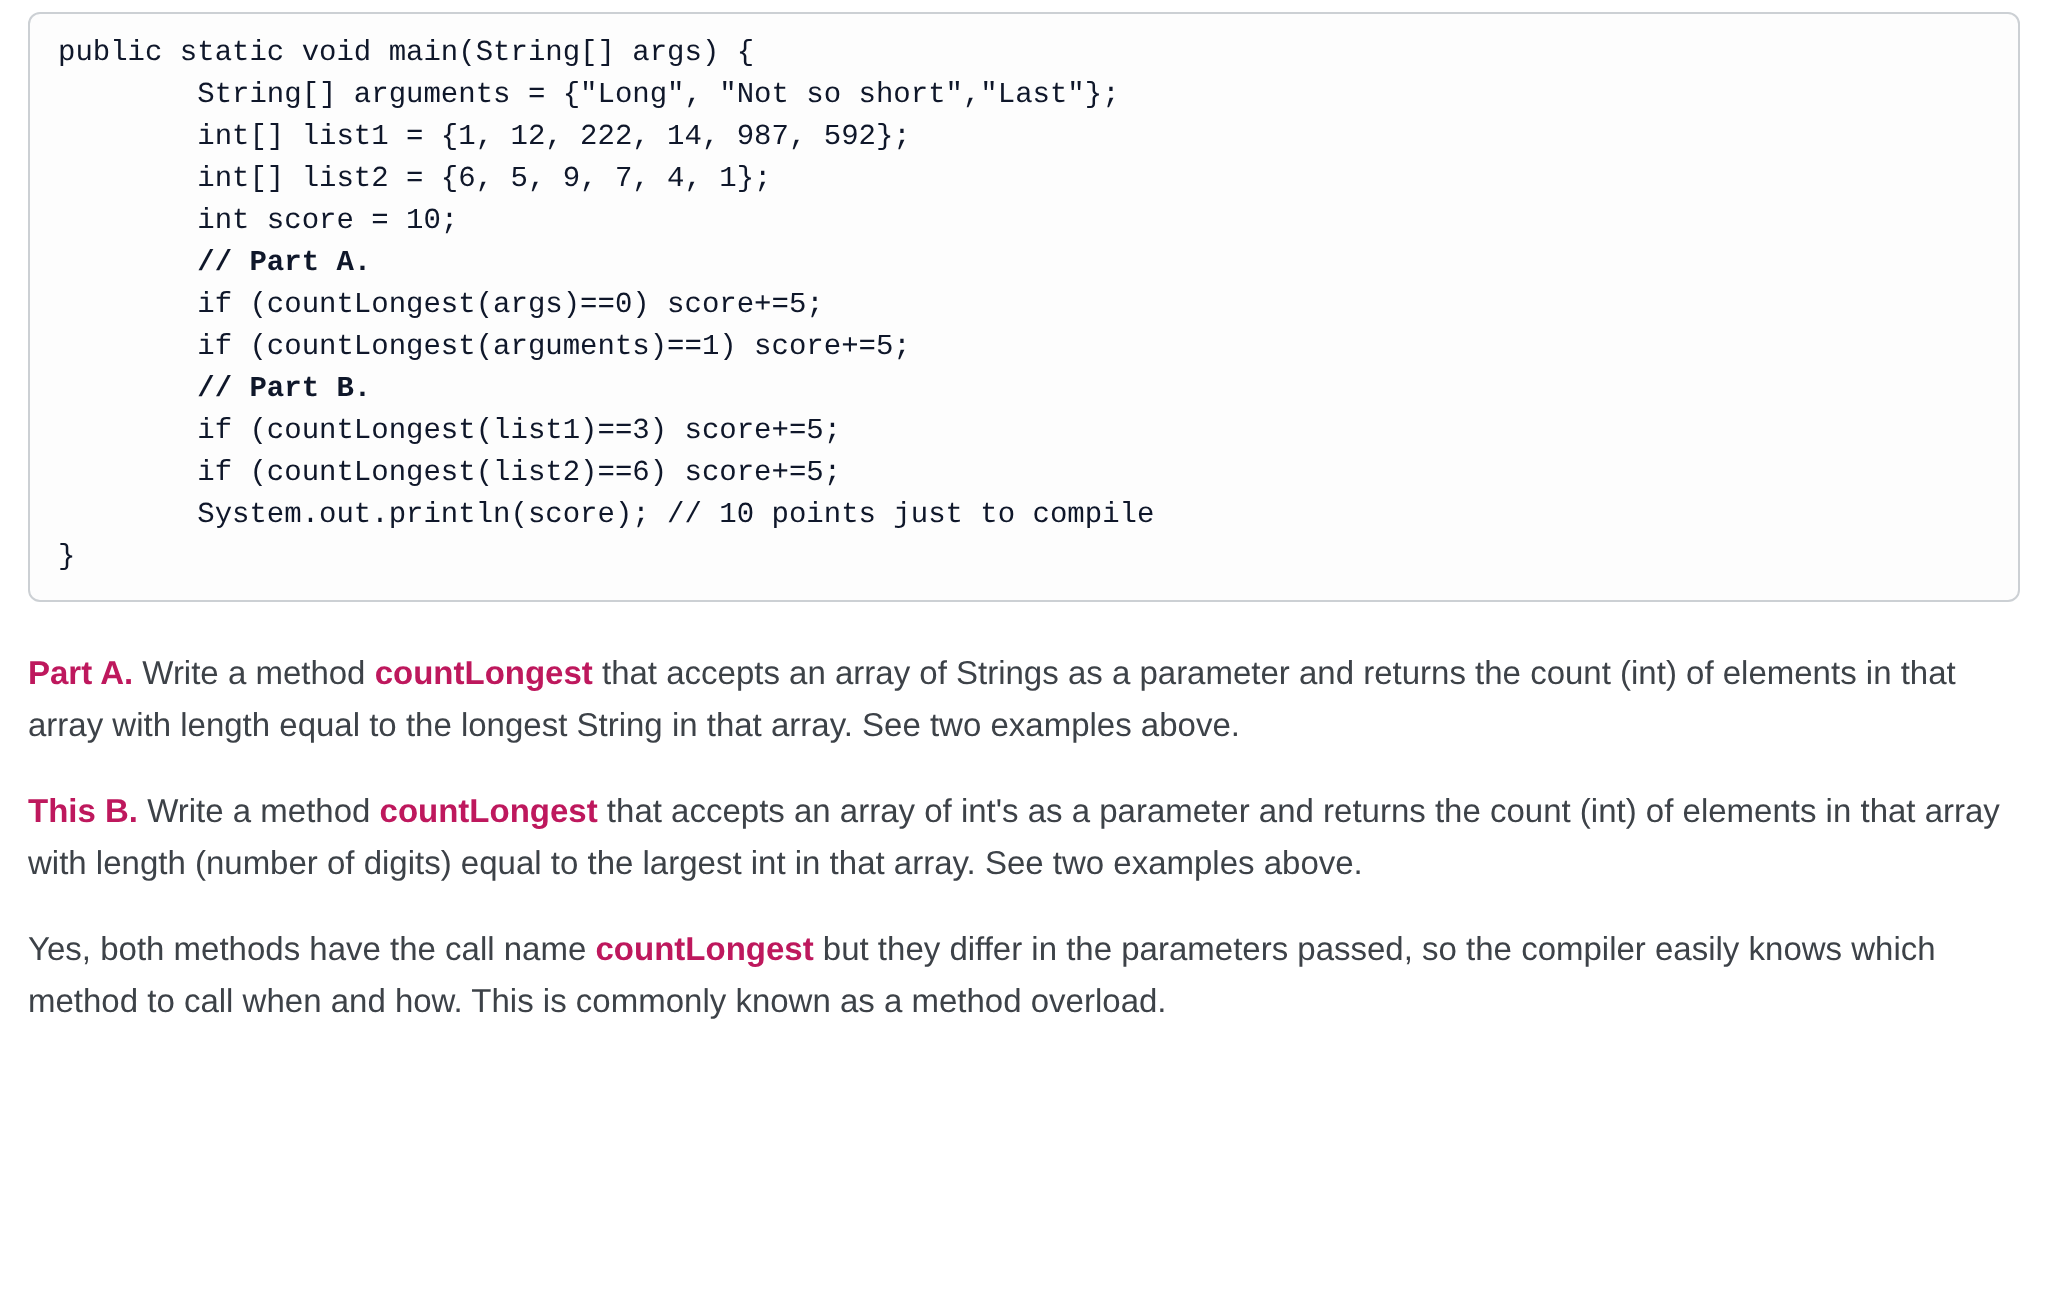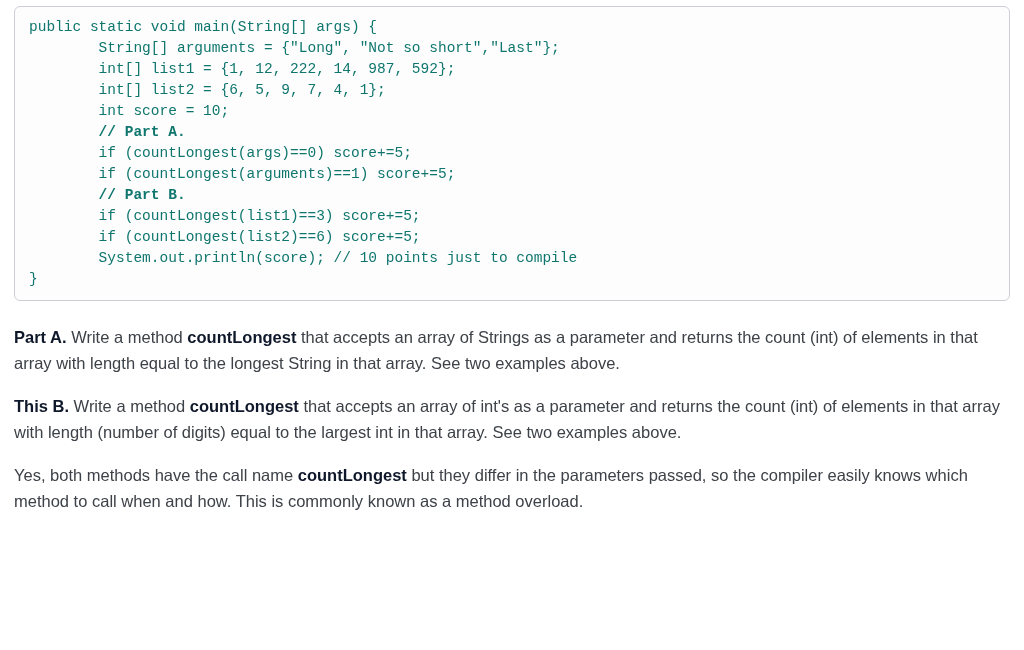--- a/index.html
+++ b/index.html
@@ -12,31 +12,31 @@
     line-height: 1.55;
   }
   .codeblock {
     border: 1px solid #ccd0d4;
     border-radius: 6px;
     background: #fdfdfd;
     padding: 10px 14px 10px 14px;
     font-family: "SFMono-Regular", Consolas, "Liberation Mono", Menlo, monospace;
     font-size: 14.5px;
     line-height: 1.45;
-    color: #0f766e;
+    color: #0f172a;
     white-space: pre;
     overflow: hidden;
     margin-bottom: 24px;
   }
   .codeblock .bold { font-weight: 700; }
   p.prose {
     margin-bottom: 18px;
     color: #3d4248;
   }
-  p.prose strong { font-weight: 700; color: #0f172a; }
+  p.prose strong { font-weight: 700; color: #be185d; }
 </style>
 </head>
 <body>
 
 <div class="codeblock"><span>public static void main(String[] args) {</span>
 <span>        String[] arguments = {"Long", "Not so short","Last"};</span>
 <span>        int[] list1 = {1, 12, 222, 14, 987, 592};</span>
 <span>        int[] list2 = {6, 5, 9, 7, 4, 1};</span>
 <span>        int score = 10;</span>
 <span class="bold">        // Part A.</span>

